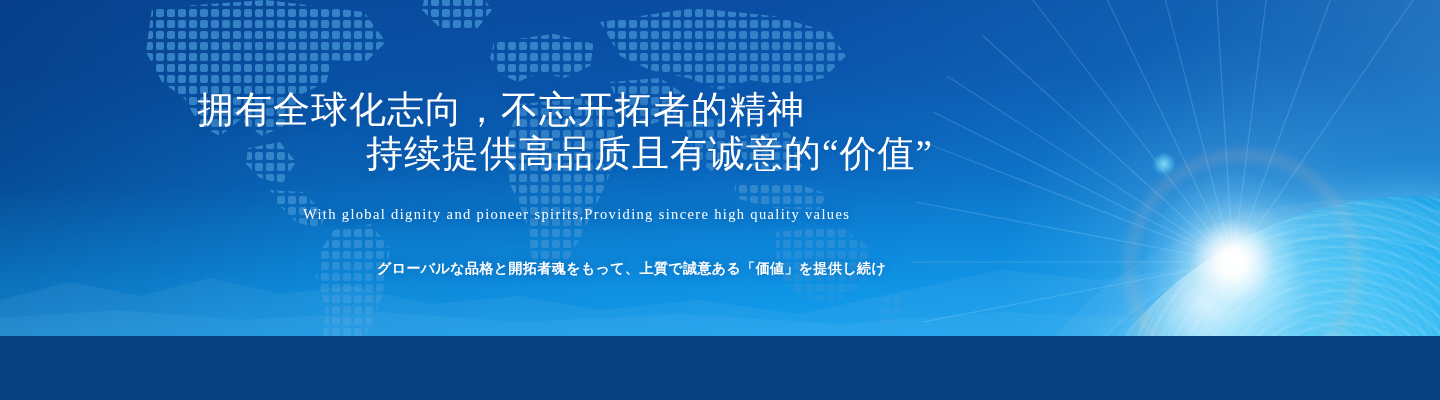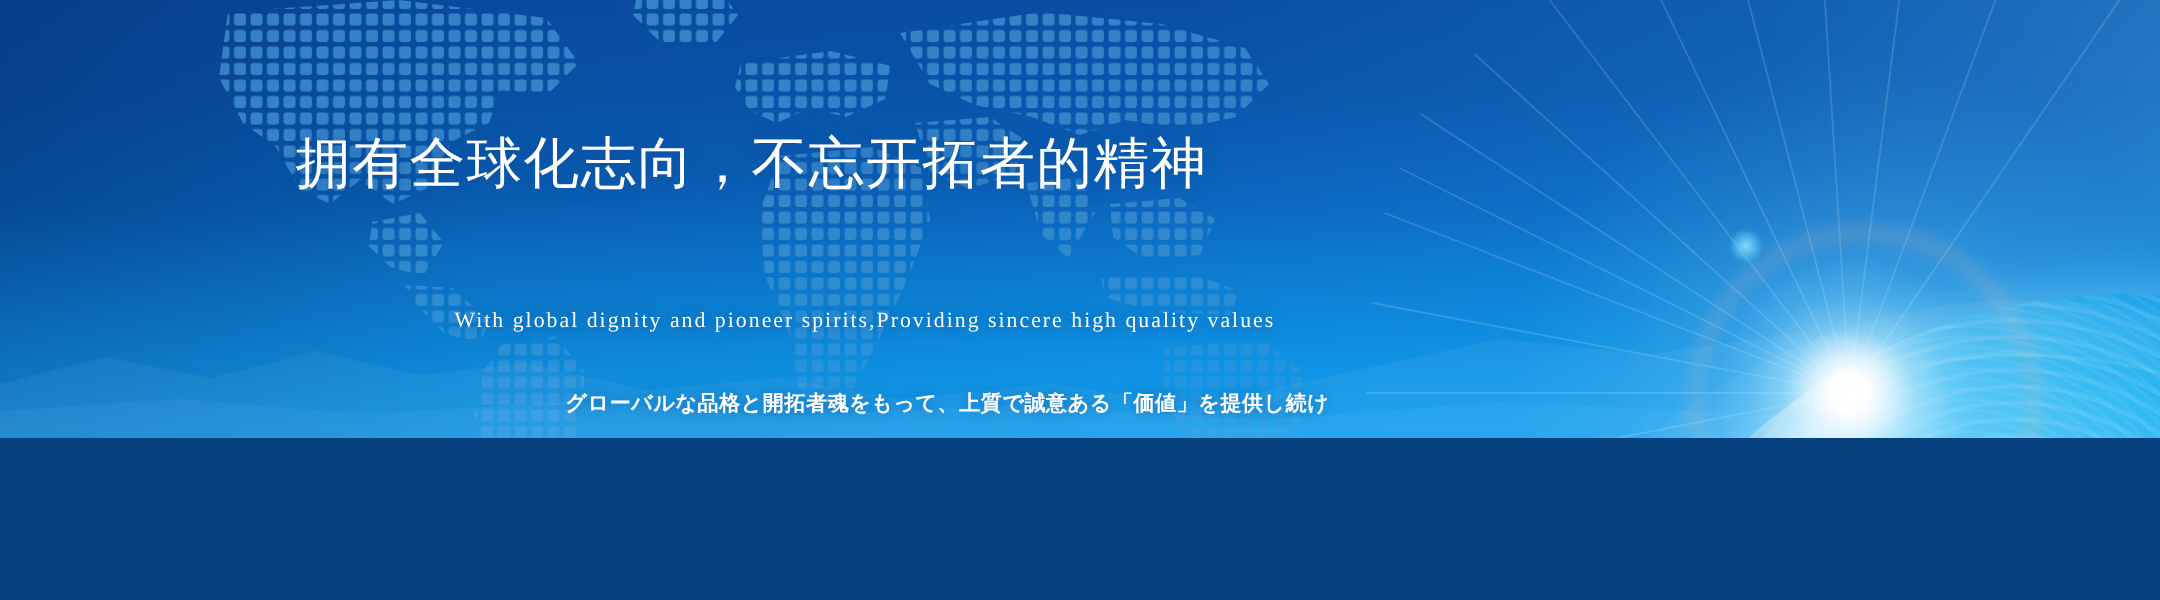--- a/index.html
+++ b/index.html
@@ -4,21 +4,21 @@
 <style>
   html, body {
     margin: 0;
     padding: 0;
     background: #06407f;
   }
 
   #banner {
     position: relative;
     width: 1440px;
-    height: 292px;
+    height: 336px;
     overflow: hidden;
     font-family: "Liberation Sans", sans-serif;
     background: linear-gradient(180deg,
         #0a4ea4 0%,
         #0a55ac 22%,
         #0a66bd 45%,
         #0a79ce 66%,
         #0a8bdf 84%,
         #0b93e6 100%);
   }
@@ -357,17 +357,18 @@
     </div>
     <div class="sun-halo"></div>
     <div class="sun-ring"></div>
     <div class="sun-core"></div>
   </div>
 
   <div class="flare-orb"></div>
 
   <div class="copy">
     <div class="headline headline-1">拥有全球化志向，不忘开拓者的精神</div>
+    <div class="headline headline-2">持续提供高品质且有诚意的“价值”</div>
     <div class="subtitle-en">With global dignity and pioneer spirits,Providing sincere high quality values</div>
     <div class="subtitle-ja">グローバルな品格と開拓者魂をもって、上質で誠意ある「価値」を提供し続け</div>
   </div>
 
 </div>
 
 </body></html>

